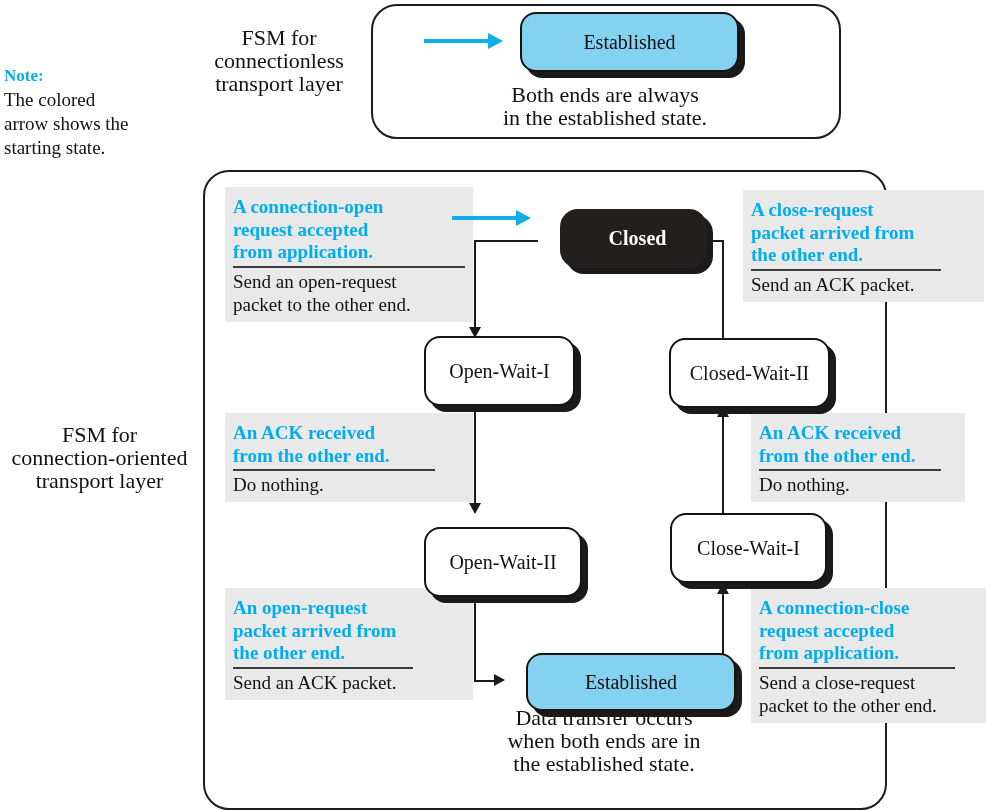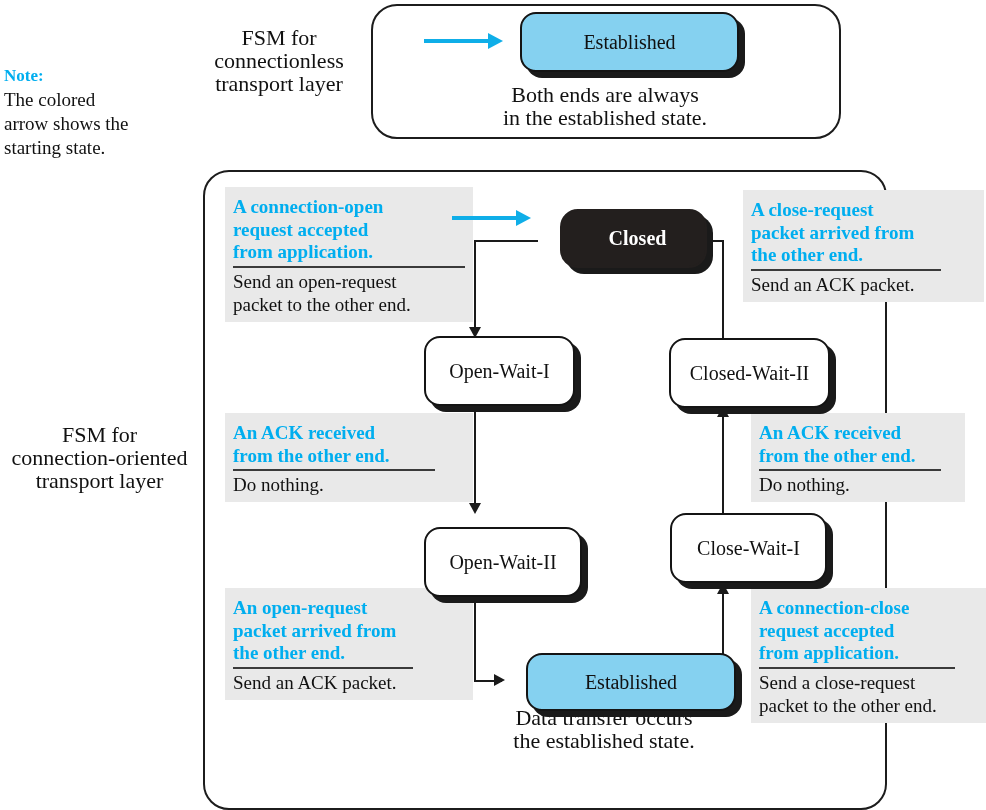--- a/index.html
+++ b/index.html
@@ -185,14 +185,15 @@
 <div class="node" style="left:645px;top:513px;width:153px;height:66px;">
   <span>Close-Wait-I</span>
 </div>
 
 <div class="node blue" style="left:501px;top:653px;width:206px;height:54px;">
   <span>Established</span>
 </div>
 
 <div class="abs plain" style="left:472px;top:706px;width:264px;">
   <div>Data transfer occurs</div>
+  <div>when both ends are in</div>
   <div>the established state.</div>
 </div>
 
 </body></html>

